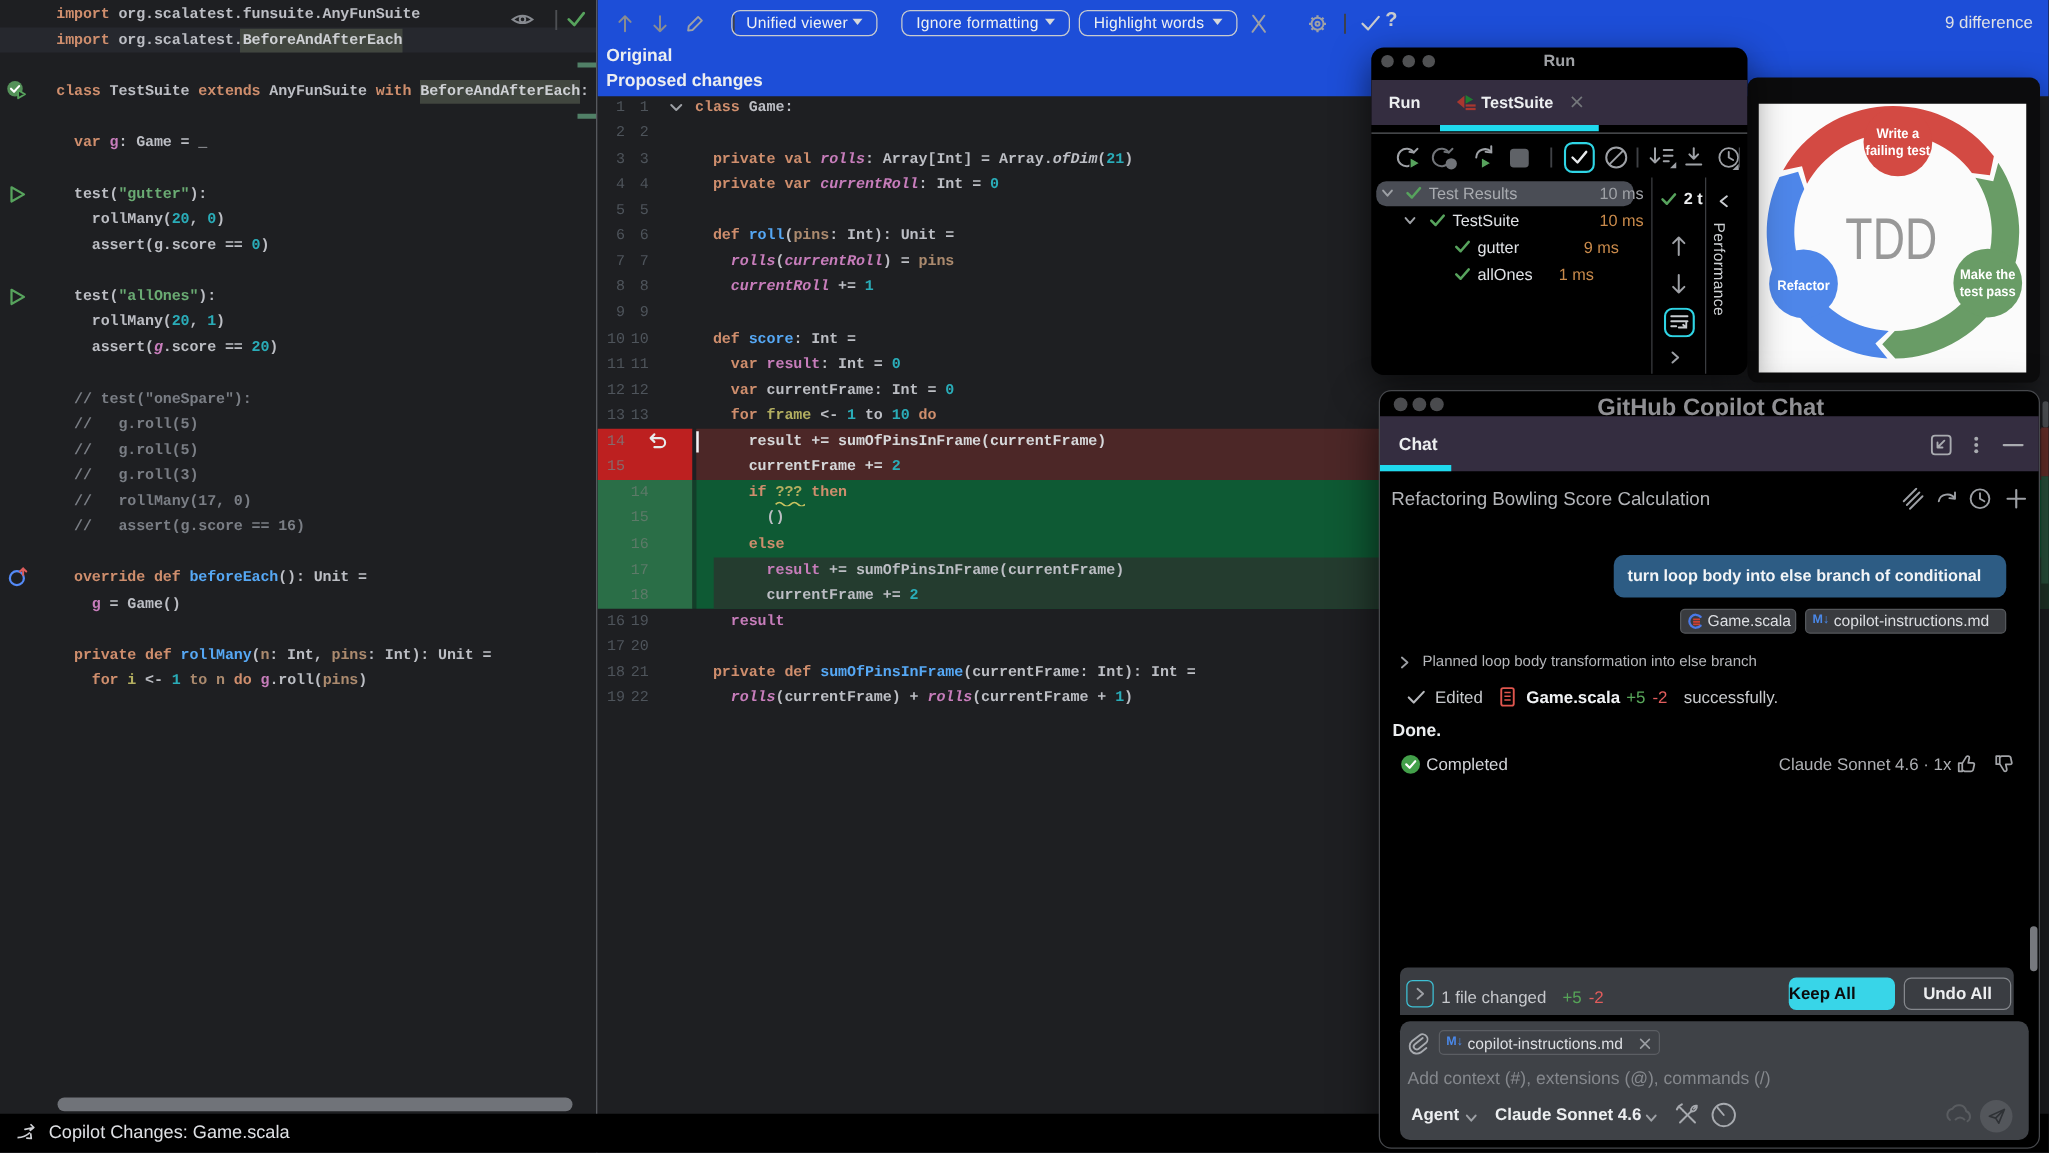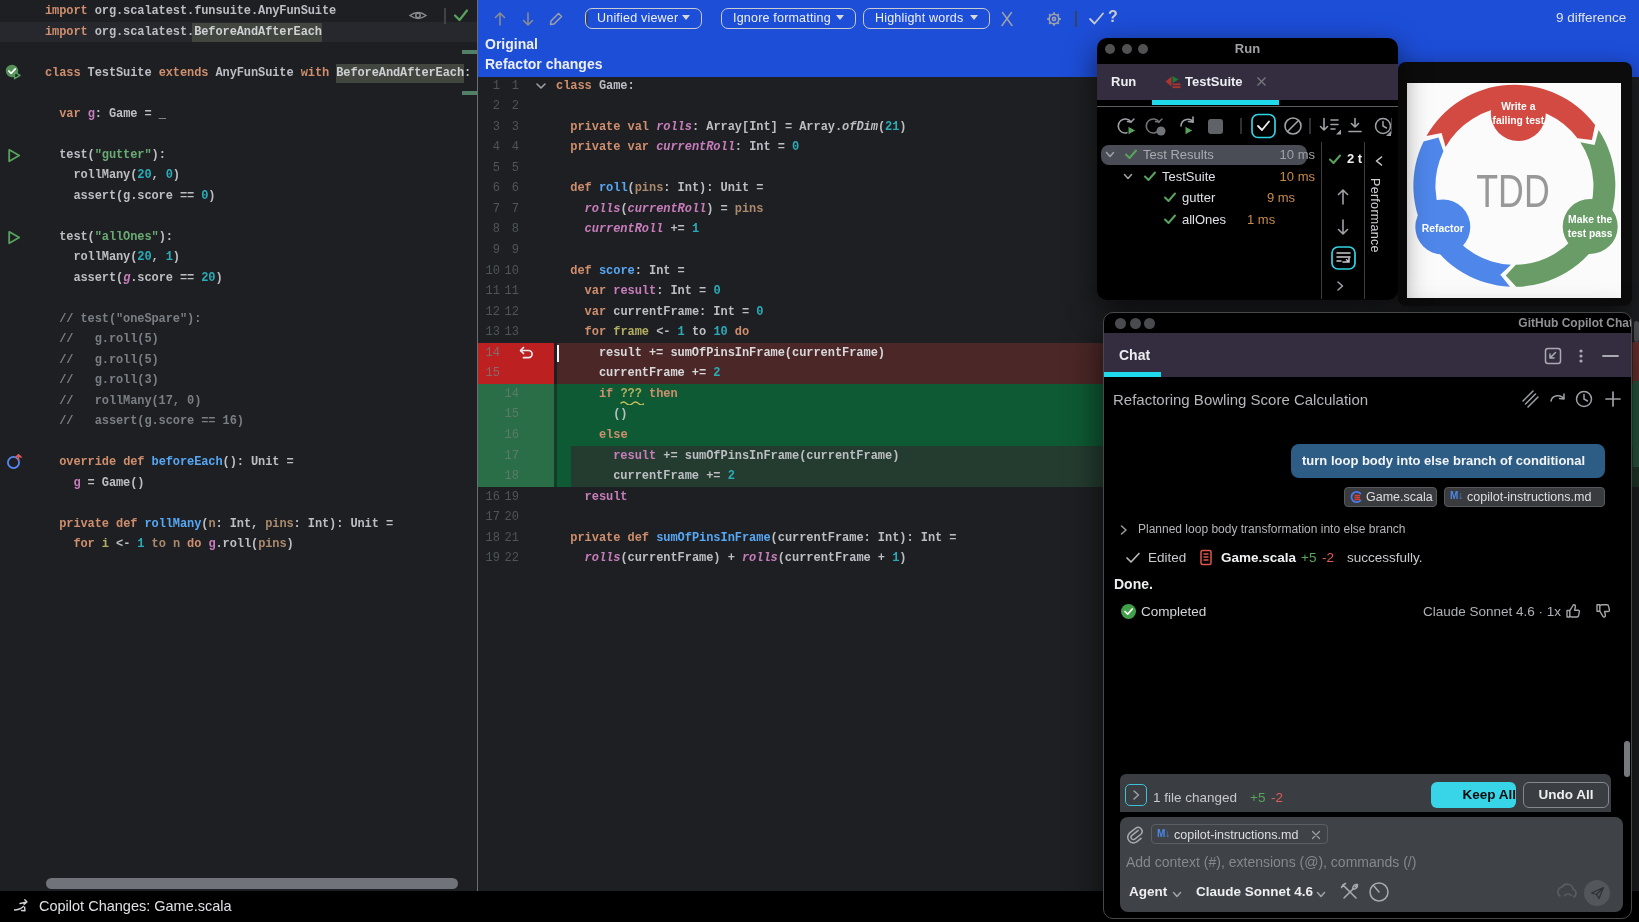--- a/index.html
+++ b/index.html
@@ -131,21 +131,21 @@
 <circle cx="56" cy="12" r="4.8"></circle>
 <circle cx="56" cy="12" r="1.6"></circle>
 <path d="M56 5.2 L56 7.2 M56 16.8 L56 18.8 M49.2 12 L51.2 12 M60.8 12 L62.8 12 M51.2 7.2 L52.6 8.6 M59.4 15.4 L60.8 16.8 M60.8 7.2 L59.4 8.6 M52.6 15.4 L51.2 16.8" stroke-width="1.8"></path>
 </g>
 <line x1="78" y1="4" x2="78" y2="20" stroke="#3f4145" stroke-width="1.5"></line>
 <path d="M92 12 L96.5 16.5 L105 6.5" stroke="#c8cbcf" stroke-width="1.8" fill="none" stroke-linecap="round" stroke-linejoin="round"></path>
 </svg>
         <div class="abs" style="left:625px;top:8px;width:20px;height:20px;color:#c8cbcf;font-size:16px;font-weight:700;text-align:center">?</div>
         <div class="abs" style="left:1078px;top:10px;width:80px;height:17px;color:#dfe1e5;font-size:13.5px">9 difference</div>
         <div class="abs" style="left:7px;top:36px;color:#eceef0;font-size:14px;font-weight:700">Original</div>
-        <div class="abs" style="left:7px;top:56px;color:#eceef0;font-size:14px;font-weight:700">Refactor changes</div>
+        <div class="abs" style="left:7px;top:56px;color:#eceef0;font-size:14px;font-weight:700">Proposed changes</div>
       </div>
       <div class="abs" style="left:1156px;top:321px;width:5px;height:21px;background:#54575b;border-radius:2.5px"></div>
       <div class="abs" style="left:1155px;top:342px;width:6px;height:38.5px;background:#73342e"></div>
       <div class="abs" style="left:1155px;top:380.5px;width:6px;height:86px;background:#2d5b43"></div>
       <div class="abs" style="left:1155px;top:466.5px;width:6px;height:20.5px;background:#22392b"></div>
     </div>
     <div class="abs" style="left:0;top:891px;width:1639px;height:31px;background:#000">
       <svg class="abs" style="left:12px;top:7px" width="24" height="18" viewBox="0 0 24 18">
 <path d="M2 12 Q8 12 12 8" stroke="#cfd1d5" stroke-width="1.4" fill="none"></path>
 <path d="M9.5 12.5 L13 12.8 L12.6 9.2" stroke="#cfd1d5" stroke-width="1.4" fill="none" stroke-linecap="round" stroke-linejoin="round"></path>
@@ -284,21 +284,21 @@
       </svg>
       <svg class="abs" style="left:275px;top:117px" width="14" height="12" viewBox="0 0 14 12">
 <path d="M9.5 2 L4.5 6 L9.5 10" stroke="#c8cbcf" stroke-width="1.6" fill="none" stroke-linecap="round" stroke-linejoin="round"></path>
       </svg>
       <div class="abs" style="left:271px;top:140px;writing-mode:vertical-rl;color:#cdd0d3;font-size:12.5px;letter-spacing:.3px">Performance</div>
     </div>
     <div class="abs" style="left:1103px;top:312px;width:529px;height:607px;background:#000;border:1px solid #46484c;border-radius:10px;box-shadow:0 12px 36px rgba(0,0,0,.65);overflow:hidden">
       <div class="abs" style="left:11.0px;top:4.5px;width:11px;height:11px;border-radius:50%;background:#4a4b4e"></div>
       <div class="abs" style="left:25.5px;top:4.5px;width:11px;height:11px;border-radius:50%;background:#4a4b4e"></div>
       <div class="abs" style="left:40.0px;top:4.5px;width:11px;height:11px;border-radius:50%;background:#4a4b4e"></div>
-      <div class="abs" style="left:0;top:2.5px;width:529px;height:16px;text-align:right;color:#909094;font-size:12px;font-weight:700">GitHub Copilot Chat</div>
+      <div class="abs" style="left:0;top:2.5px;width:529px;height:16px;text-align:center;color:#909094;font-size:19px;font-weight:700">GitHub Copilot Chat</div>
       <div class="abs" style="left:0;top:20px;width:529px;height:44px;background:#342d40"></div>
       <div class="abs" style="left:15px;top:34px;color:#eceef0;font-size:14px;font-weight:700">Chat</div>
       <div class="abs" style="left:0;top:59px;width:57px;height:5px;background:#1fd9ed"></div>
       <svg class="abs" style="left:440px;top:34px" width="80" height="18" viewBox="0 0 80 18">
 <g stroke="#a9abb0" stroke-width="1.5" fill="none" stroke-linecap="round">
 <rect x="1.5" y="1.5" width="15" height="15" rx="2.5"></rect>
 <path d="M11.5 5.5 L6 11 M6 11 L6 7 M6 11 L10 11"></path>
 </g>
 <circle cx="37" cy="4" r="1.6" fill="#a9abb0"></circle>
         <circle cx="37" cy="9" r="1.6" fill="#a9abb0"></circle>
@@ -361,21 +361,21 @@
       </svg>
       <div class="abs" style="left:520px;top:428px;width:6px;height:36px;background:#77797e;border-radius:3px"></div>
       <div class="abs" style="left:16px;top:461px;width:491px;height:38px;background:#3a3d42;border-radius:6px 6px 0 0"></div>
       <div class="abs" style="left:21px;top:471px;width:22px;height:22px;border:1.5px solid #3ec1d5;border-radius:5px"></div>
       <svg class="abs" style="left:26px;top:476px" width="12" height="12" viewBox="0 0 12 12">
 <path d="M4 2 L8.5 6 L4 10" stroke="#9da0a5" stroke-width="1.5" fill="none" stroke-linecap="round" stroke-linejoin="round"></path>
       </svg>
       <div class="abs" style="left:49px;top:477px;color:#c6c8cc;font-size:13.5px">1 file changed</div>
       <div class="abs" style="left:146px;top:477px;color:#56a458;font-size:13.5px">+5</div>
       <div class="abs" style="left:167px;top:477px;color:#e05c5c;font-size:13.5px">-2</div>
-      <div class="abs" style="left:327px;top:469px;width:85px;height:26px;background:#38d5e8;border-radius:6px;text-align:right;line-height:26px;color:#0b0c0d;font-size:13.5px;font-weight:700">Keep All</div>
+      <div class="abs" style="left:327px;top:469px;width:85px;height:26px;background:#38d5e8;border-radius:6px;text-align:left;line-height:26px;color:#0b0c0d;font-size:13.5px;font-weight:700">Keep All</div>
       <div class="abs" style="left:419px;top:469px;width:86px;height:26px;border:1.5px solid #85888d;border-radius:6px;text-align:center;line-height:23px;color:#eceef0;font-size:13.5px;font-weight:700">Undo All</div>
       <div class="abs" style="left:16px;top:504px;width:503px;height:95px;background:#3f4247;border-radius:8px"></div>
       <svg class="abs" style="left:21px;top:512px" width="18" height="20" viewBox="0 0 18 20">
 <path d="M12.5 5 L7 10.8 A 2.3 2.3 0 0 0 10.3 14.1 L15.5 8.7 A 4 4 0 0 0 9.8 3.1 L4.5 8.6 A 5.7 5.7 0 0 0 12.6 16.6 L16.5 12.5" stroke="#a7aaaf" stroke-width="1.5" fill="none" stroke-linecap="round" transform="rotate(8,10,10)"></path>
 </svg>
       <div class="abs" style="left:47px;top:511px;width:177px;height:20px;border:1px solid #5b5e63;border-radius:4px"></div>
       <div class="abs" style="left:53px;top:515px;color:#4a88e8;font-size:10px;font-weight:700">M↓</div>
       <div class="abs" style="left:70px;top:514.5px;color:#dcdee2;font-size:12.5px">copilot-instructions.md</div>
       <svg class="abs" style="left:206px;top:515.5px" width="12" height="12" viewBox="0 0 12 12">
 <path d="M2.5 2.5 L9.5 9.5 M9.5 2.5 L2.5 9.5" stroke="#9b9ea3" stroke-width="1.3" fill="none" stroke-linecap="round"></path>

